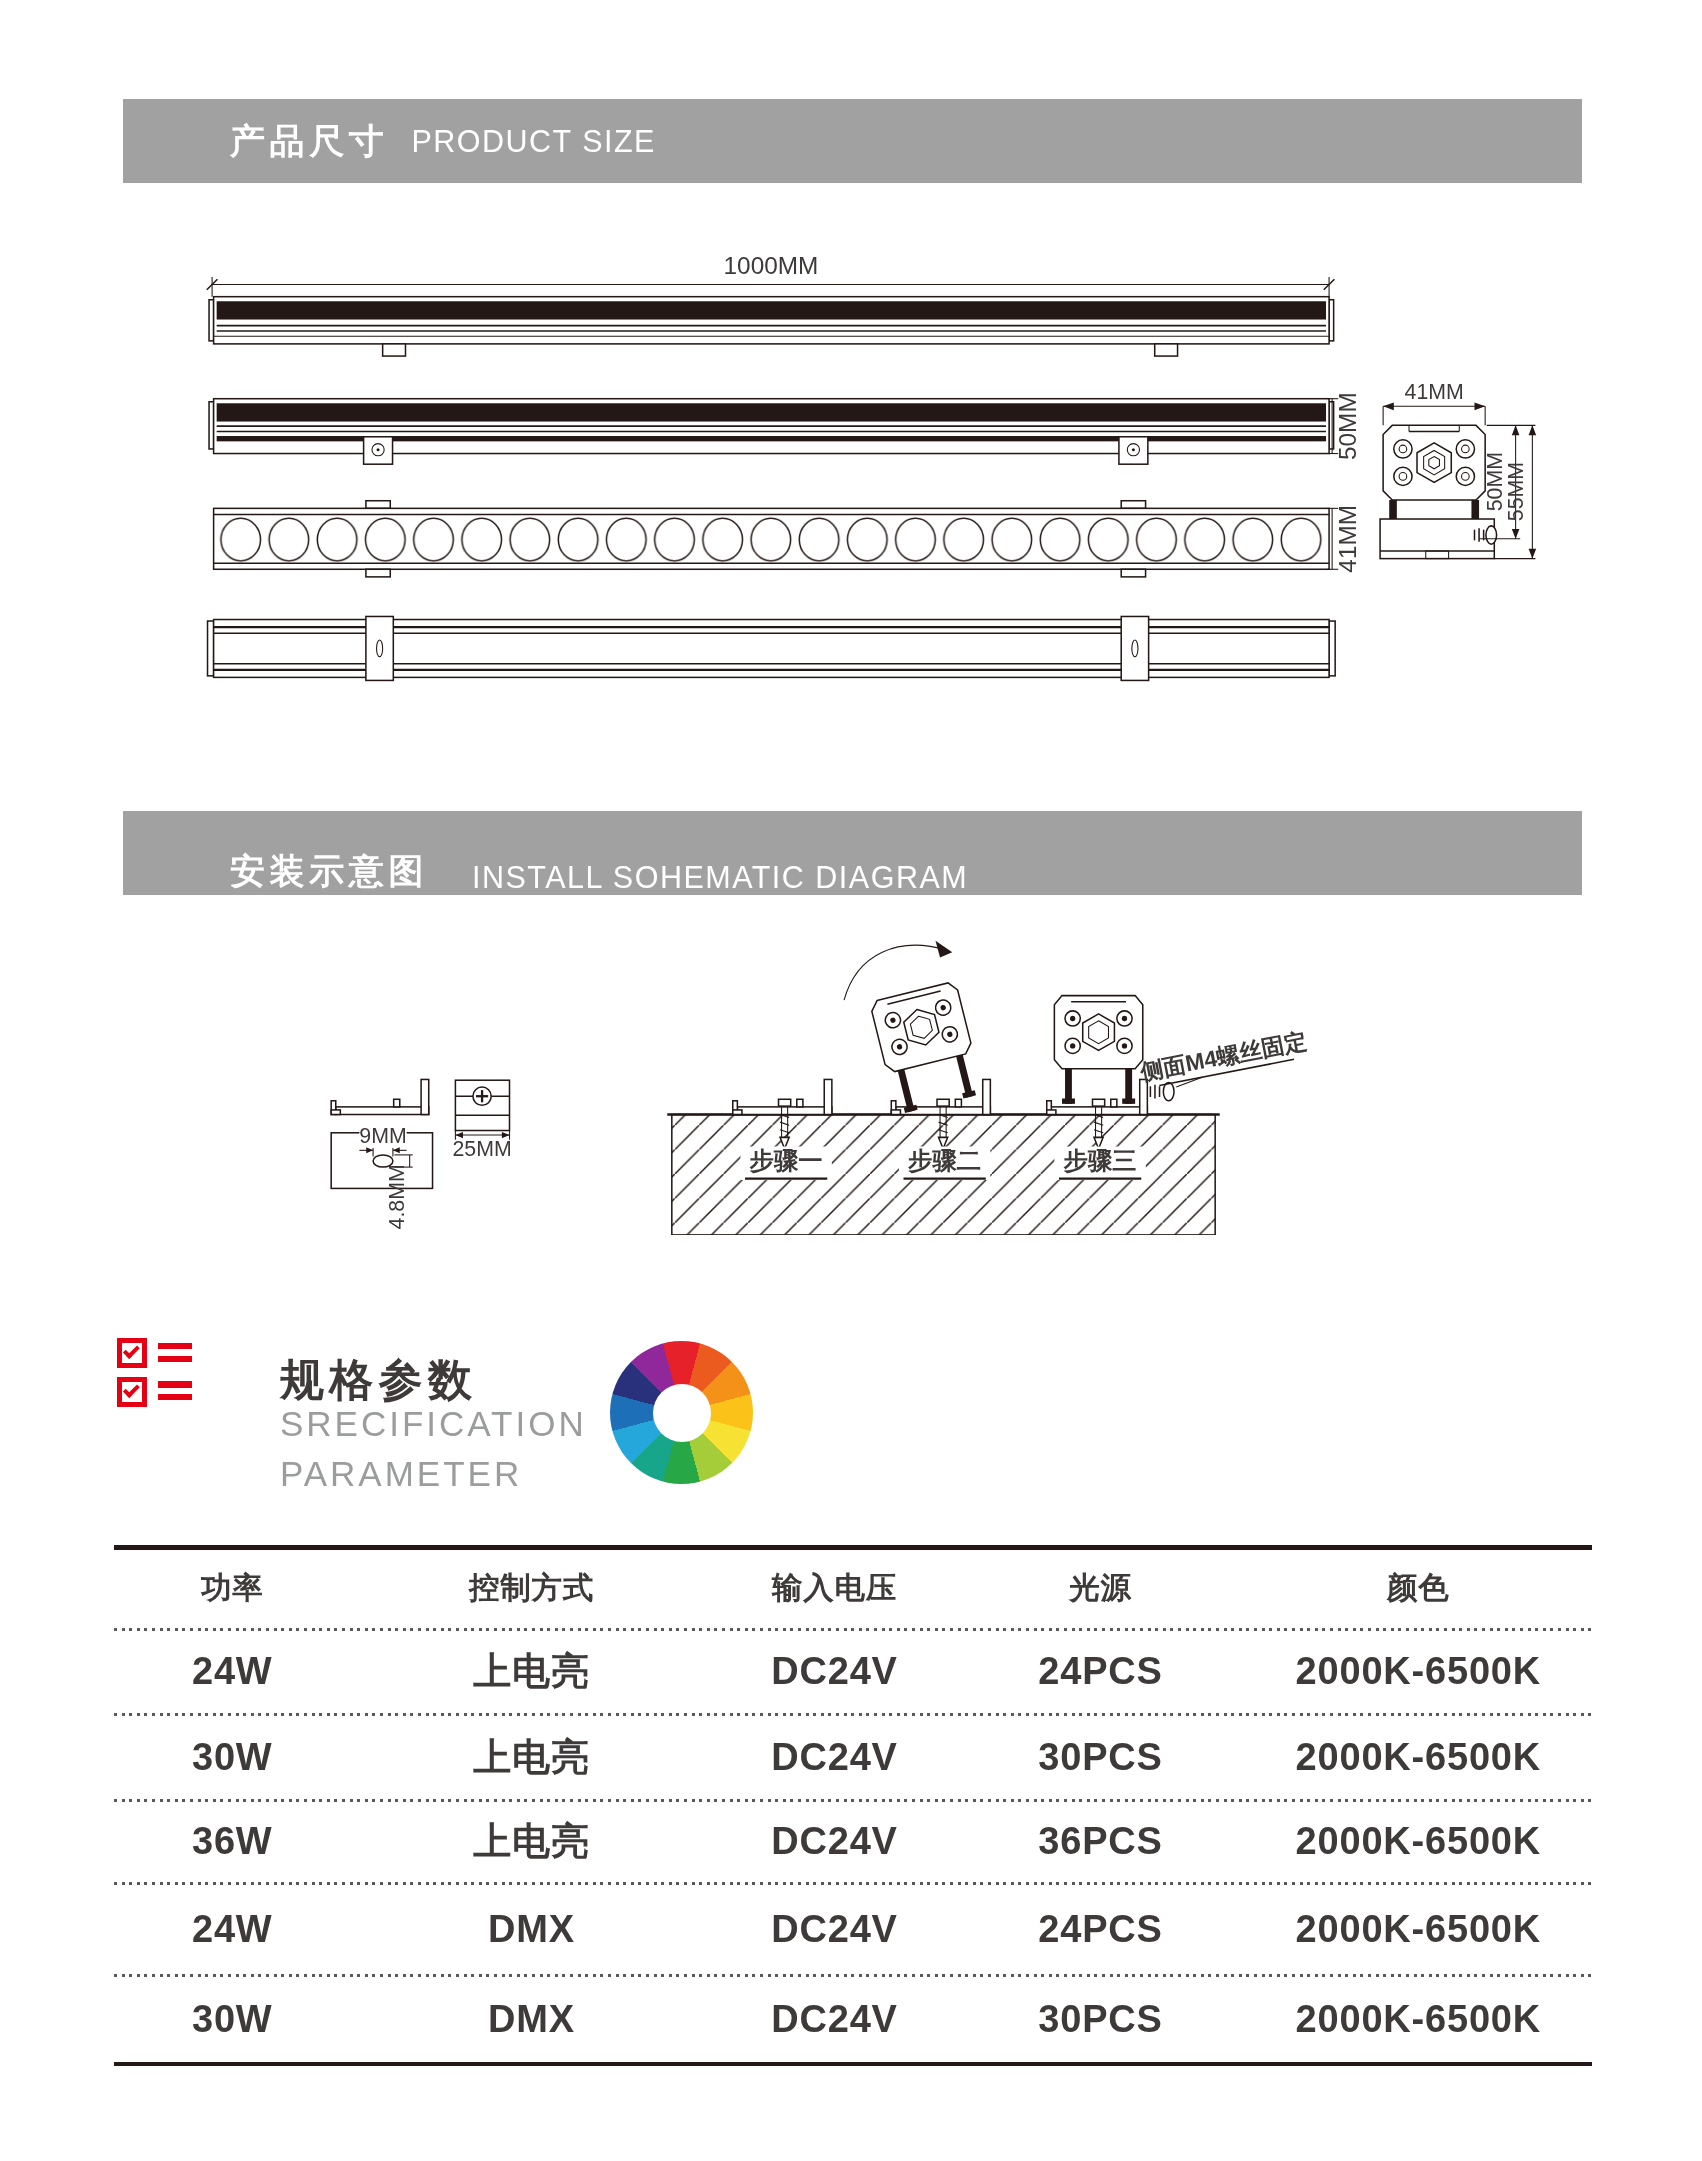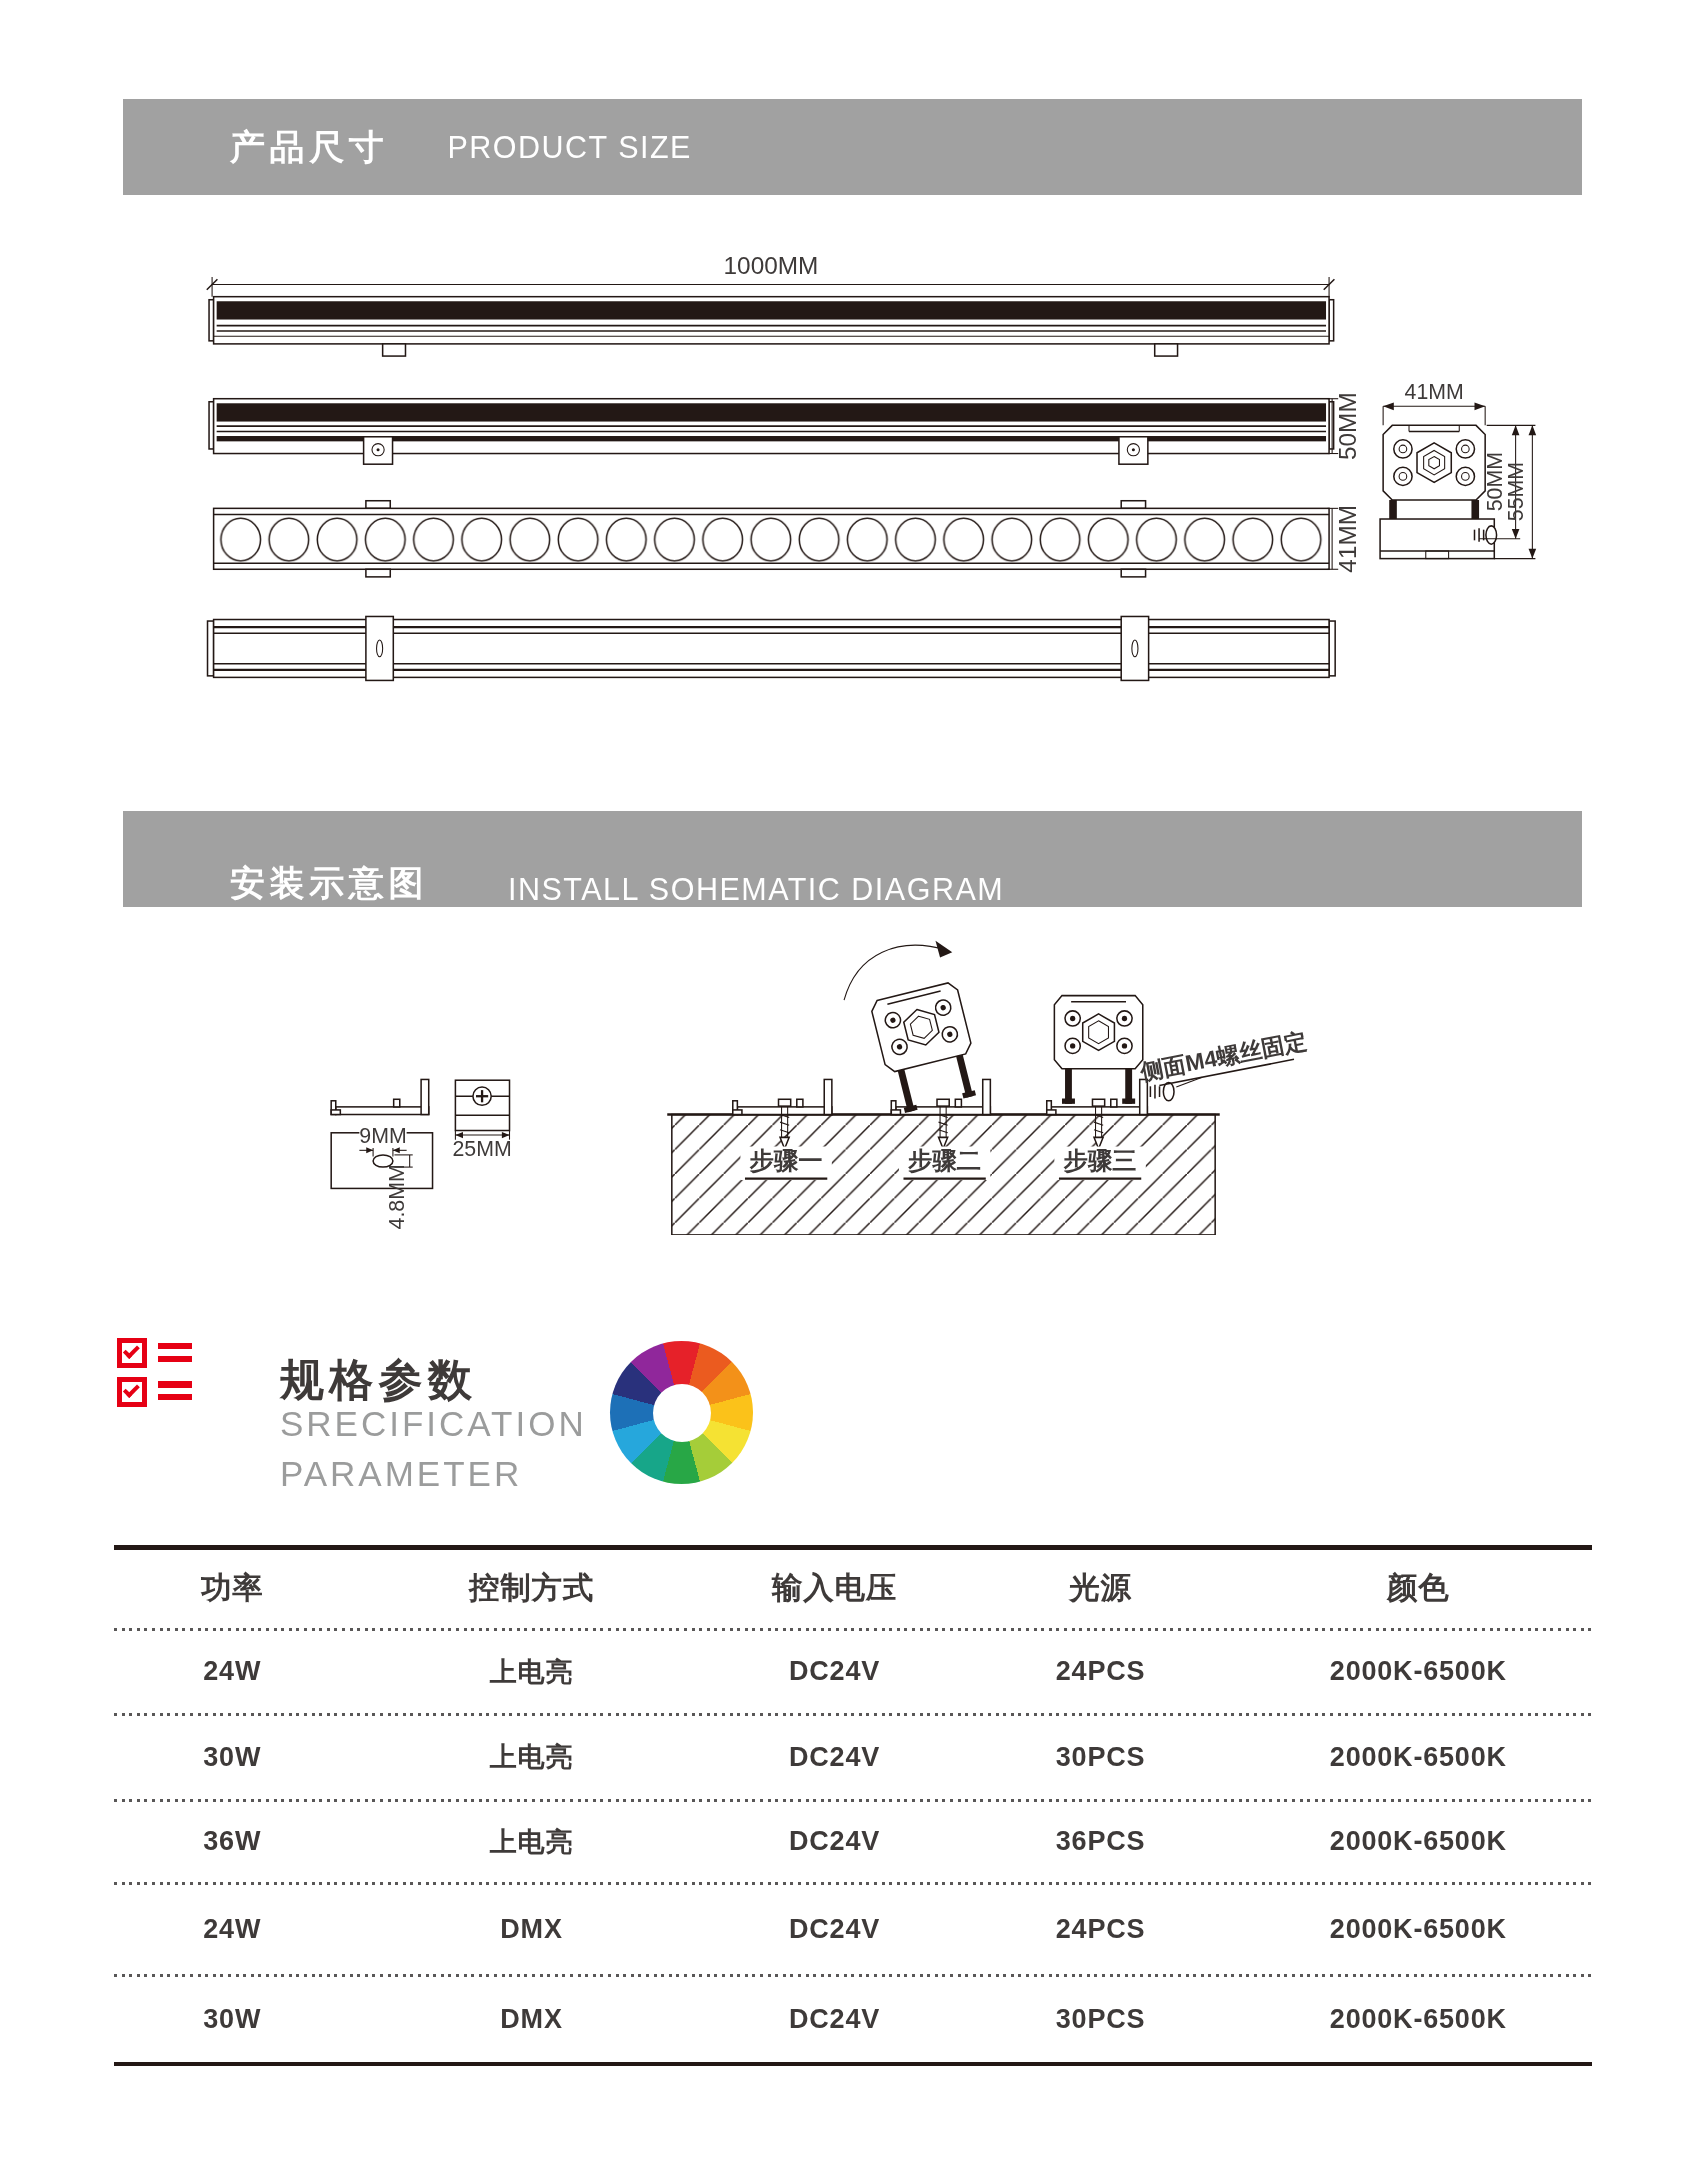--- a/index.html
+++ b/index.html
@@ -1,20 +1,20 @@
 <!DOCTYPE html>
 <html style="--line: #231815; --text: #3e3a39; --bar_bg: #a1a1a1; --accent_red: #e60014; --gray_text: #9b9c9c; --dot_line: #595757;font-size:12.2px"><head>
 <meta charset="utf-8">
 <style>
   html,body{margin:0;padding:0;background:#fff;}
   .page{position:relative;width:1703px;height:2161px;background:#fff;overflow:hidden;
         font-family:"Liberation Sans",sans-serif;color:var(--text,#3e3a39);}
   
-  .section-bar{position:absolute;left:123px;width:1459px;height:96px;background:var(--bar_bg,#a1a1a1);
-               display:flex;align-items:center;color:#fff;gap:36px;}
+  .section-bar{position:absolute;left:123px;width:1459px;height:84px;background:var(--bar_bg,#a1a1a1);
+               display:flex;align-items:center;color:#fff;}
   .bar-product{top:99px;}
   .bar-install{top:811px;align-items:flex-end;}
   .bar-cn{font-size:35px;font-weight:bold;letter-spacing:4.6px;margin-left:107px;white-space:nowrap;}
   .bar-en{font-size:30.5px;font-weight:300;letter-spacing:1.5px;white-space:nowrap;}
   .bar-product .bar-en{margin-left:23px;}
   .bar-install .bar-en{margin-left:44px;}
   
   .svg-product{position:absolute;left:114px;top:251px;width:1486px;height:434px;color:var(--line,#231815);}
   .svg-install{position:absolute;left:114px;top:930px;width:1486px;height:305px;color:var(--line,#231815);}
   svg .ln{stroke:currentColor;fill:none;stroke-width:2;}
@@ -37,21 +37,21 @@
   .spec-title-cn{position:absolute;left:280px;top:1338px;font-size:44px;font-weight:bold;letter-spacing:5.3px;color:var(--text,#3e3a39);margin-top:13px;}
   .spec-title-en{position:absolute;left:280px;font-size:35px;color:var(--gray_text,#9b9c9c);letter-spacing:3px;}
   .spec-en-1{top:1404px;} .spec-en-2{top:1454px;}
   .wheel{position:absolute;left:610px;top:1341px;width:143px;height:143px;border-radius:50%;}
   .wheel .hole{position:absolute;left:50%;top:50%;width:58px;height:58px;margin:-29px 0 0 -29px;border-radius:50%;background:#fff;}
   
   .spec-table{position:absolute;left:114px;top:1545px;width:1478px;font-weight:bold;color:var(--text,#3e3a39);}
   .tline{height:4.6px;background:var(--line,#231815);}
   .dotline{height:3px;background:repeating-linear-gradient(90deg,var(--dot_line,#595757) 0 3px,transparent 3px 7.6px);}
   .trow{display:grid;grid-template-columns:16% 24.5% 16.5% 19.5% 23.5%;align-items:center;}
-  .trow div{text-align:center;font-size:27px;letter-spacing:0.8px;}
+  .trow div{text-align:center;font-size:38px;letter-spacing:0.8px;}
   .trow.thead div{font-size:30.5px;}
   .h102{height:78px;} .h107{height:82px;} .h109{height:83px;} .h105{height:80px;} .h117{height:89px;} .h112{height:85px;}
 </style>
 </head>
 <body>
 
 <div class="page">
 
   <div class="section-bar bar-product">
     <span class="bar-cn">产品尺寸</span>

